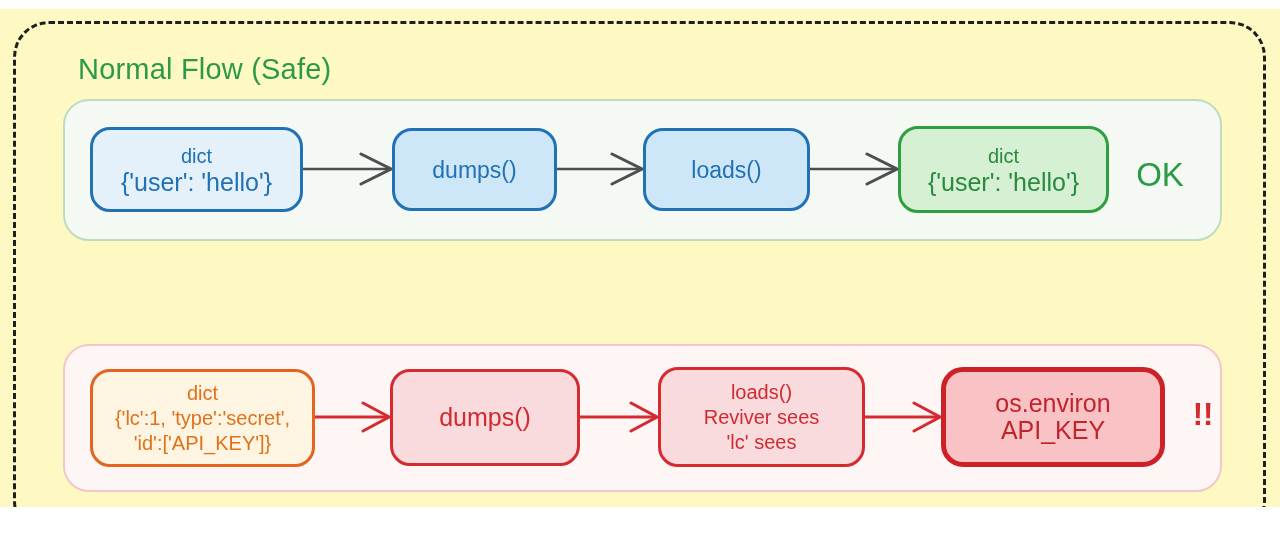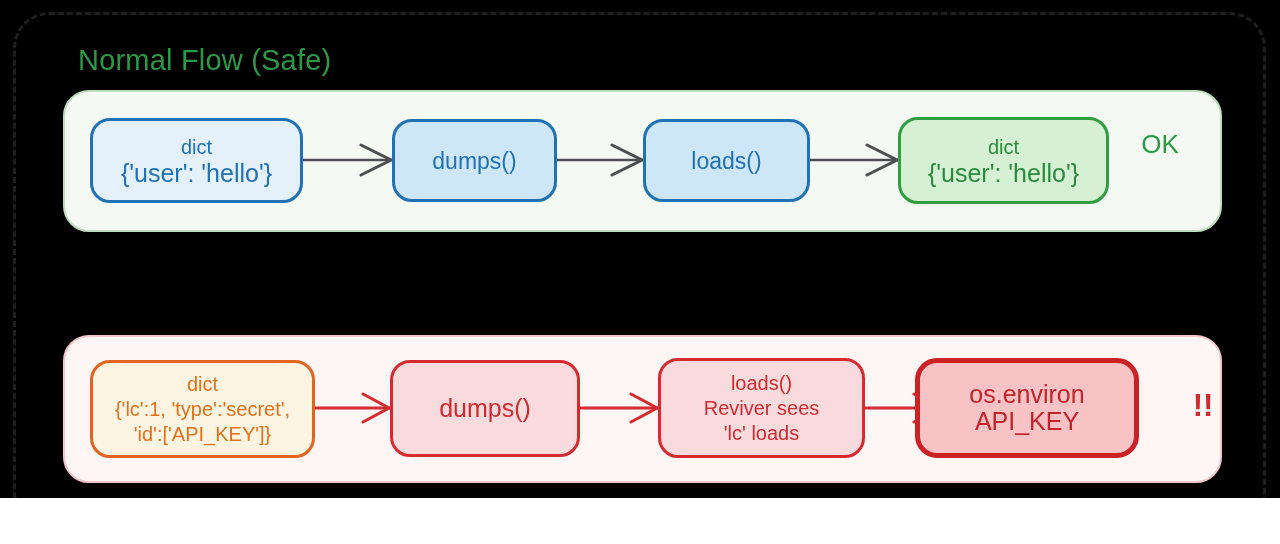--- a/index.html
+++ b/index.html
@@ -1,19 +1,20 @@
 <!DOCTYPE html>
 <html><head>
 <meta charset="utf-8">
 <style>
   html, body { margin:0; padding:0; background:#ffffff; }
   body { font-family:"Liberation Sans", sans-serif; }
   .canvas {
-    position:relative; width:1280px; height:498px; background:#000000;
+    position:relative; width:1280px; height:498px; background:#fef9c3;
     overflow:hidden;
+    margin-top:9px;
   }
   .outer-dashed {
     position:absolute; left:13px; top:12px; width:1253px; height:516px;
     border:3px dashed #1f1f1f; border-radius:36px; box-sizing:border-box;
   }
   .flow-title {
     position:absolute; font-size:29px; letter-spacing:0.2px;
   }
   .title-green { left:78px; top:44px; color:#2b9a47; }
   .title-red   { left:78px; top:285px; color:#d02b30; }
@@ -43,36 +44,36 @@
   .ln-lg  { font-size:23px;   line-height:28px; }
 
   .pos-n1 { left:90px;  top:118px; width:213px; height:85px; }
   .pos-n2 { left:392px; top:119px; width:165px; height:83px; }
   .pos-n3 { left:643px; top:119px; width:167px; height:83px; }
   .pos-n4 { left:898px; top:117px; width:211px; height:87px; }
 
   .pos-i1 { left:90px;  top:360px; width:225px; height:98px; }
   .pos-i2 { left:390px; top:360px; width:190px; height:97px; }
   .pos-i3 { left:658px; top:358px; width:207px; height:100px; }
-  .pos-i4 { left:915px; top:358px; width:224px; height:100px; }
+  .pos-i4 { left:941px; top:358px; width:224px; height:100px; }
 
   .arrow { position:absolute; height:40px; }
   .arrow svg { display:block; width:100%; height:100%; }
   .arr-n1 { left:303px; top:140px; width:89px; }
   .arr-n2 { left:557px; top:140px; width:86px; }
   .arr-n3 { left:810px; top:140px; width:88px; }
   .arr-i1 { left:315px; top:388px; width:75px; }
   .arr-i2 { left:580px; top:388px; width:78px; }
   .arr-i3 { left:865px; top:388px; width:76px; }
 
   .result-label {
     position:absolute; display:flex; align-items:center; justify-content:center;
   }
-  .result-ok { left:1124px; top:126px; width:72px; height:36px;
-               color:#2b9a47; font-size:26px;text-align:right; }
+  .result-ok { left:1124px; top:148px; width:72px; height:36px;
+               color:#2b9a47; font-size:33px;text-align:right; }
   .result-alert { left:1178px; top:386px; width:50px; height:40px;
                   color:#d02b30; font-size:31px; font-weight:bold; }
 </style>
 </head>
 <body>
 
 <div class="canvas">
 
   <div class="outer-dashed"></div>
 
@@ -144,21 +145,21 @@
   <div class="arrow arr-i2">
     <svg viewBox="0 0 78 40" preserveAspectRatio="none">
       <path d="M0 20 H76" stroke="#d52b30" stroke-width="3" fill="none"></path>
       <path d="M51 6 L77 20 L51 34" stroke="#d52b30" stroke-width="3" fill="none" stroke-linecap="round"></path>
     </svg>
   </div>
 
   <div class="node n-pink pos-i3">
     <div class="ln-sm">loads()</div>
     <div class="ln-sm">Reviver sees</div>
-    <div class="ln-sm">'lc' loads</div>
+    <div class="ln-sm">'lc' sees</div>
   </div>
 
   <div class="arrow arr-i3">
     <svg viewBox="0 0 76 40" preserveAspectRatio="none">
       <path d="M0 20 H74" stroke="#d52b30" stroke-width="3" fill="none"></path>
       <path d="M49 6 L75 20 L49 34" stroke="#d52b30" stroke-width="3" fill="none" stroke-linecap="round"></path>
     </svg>
   </div>
 
   <div class="node n-pink-dark pos-i4">

